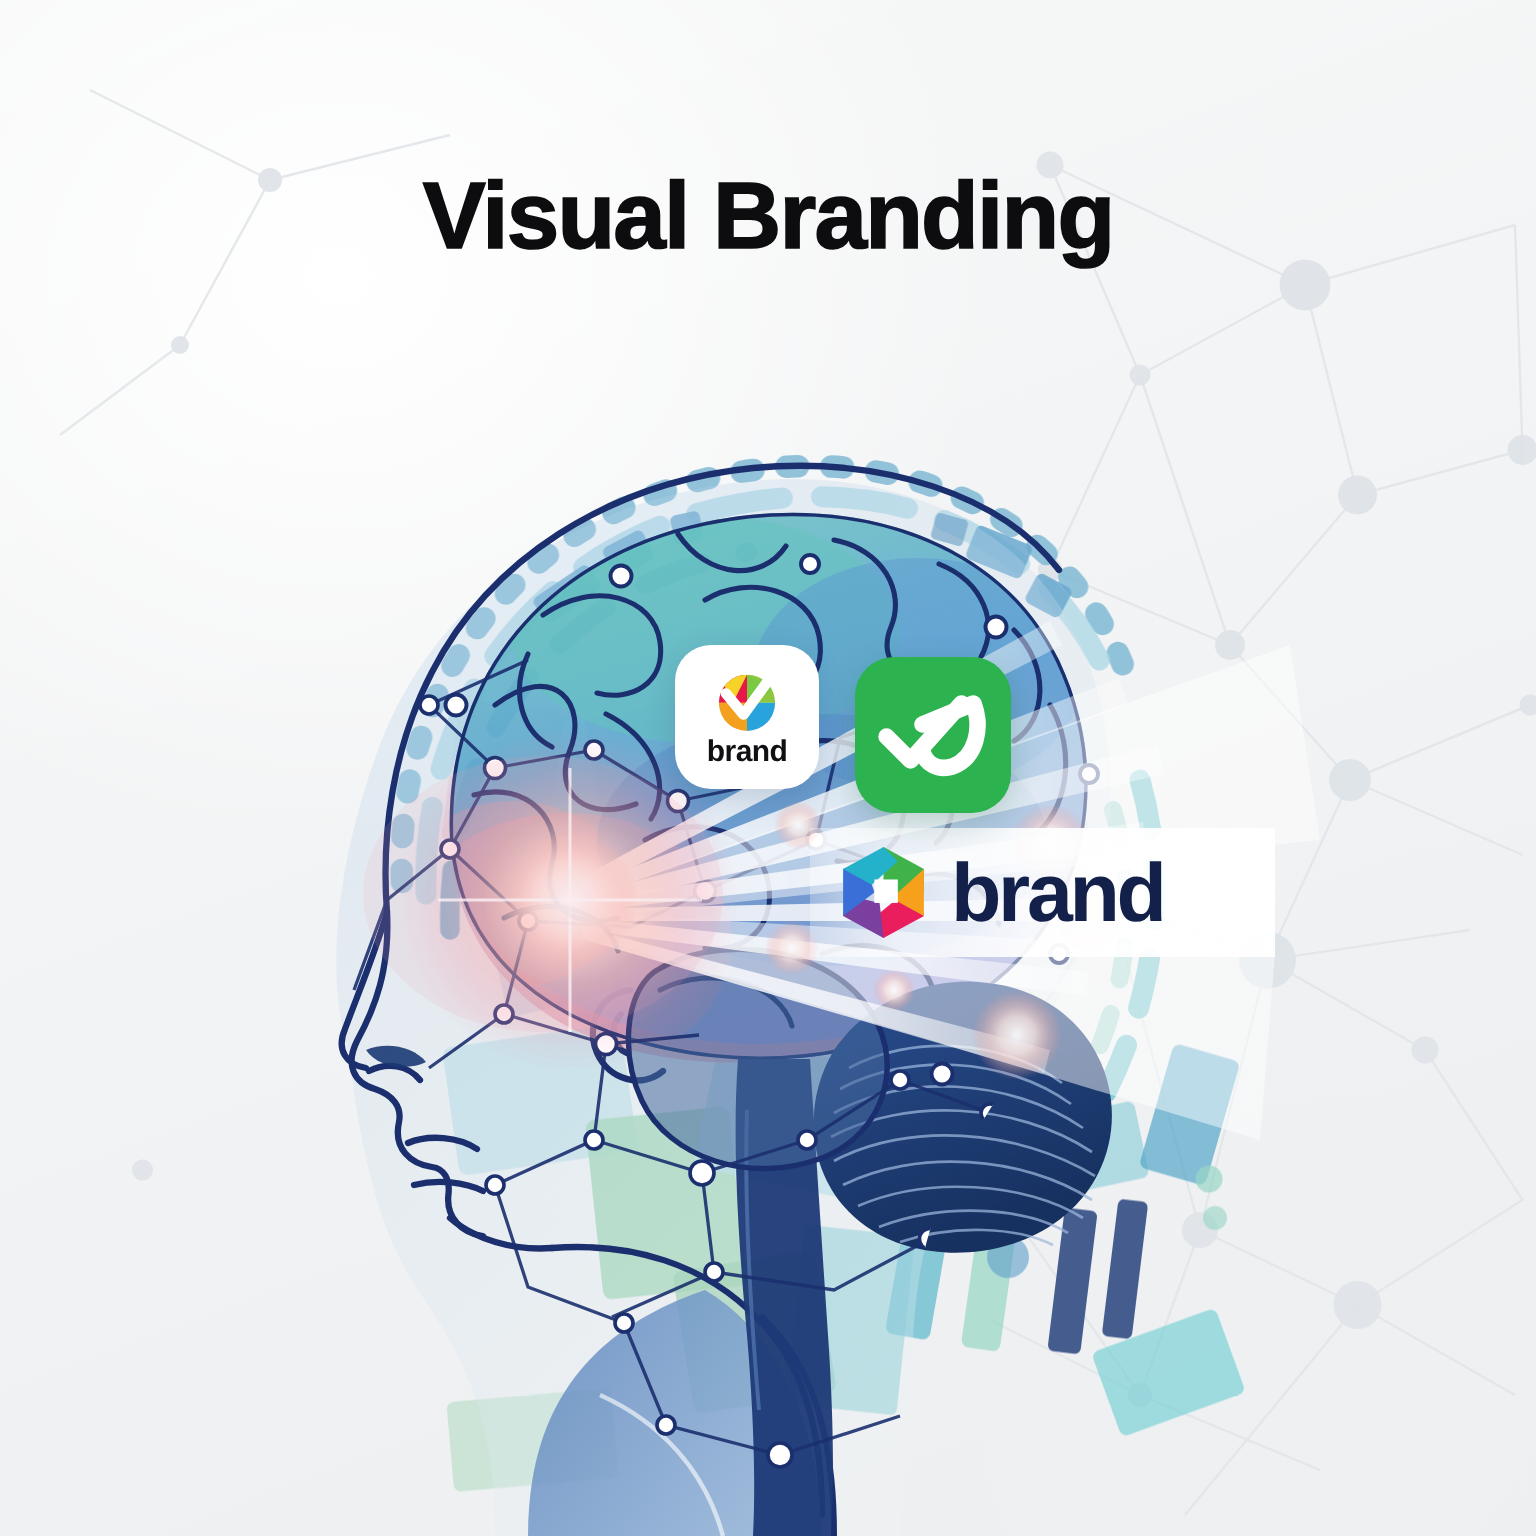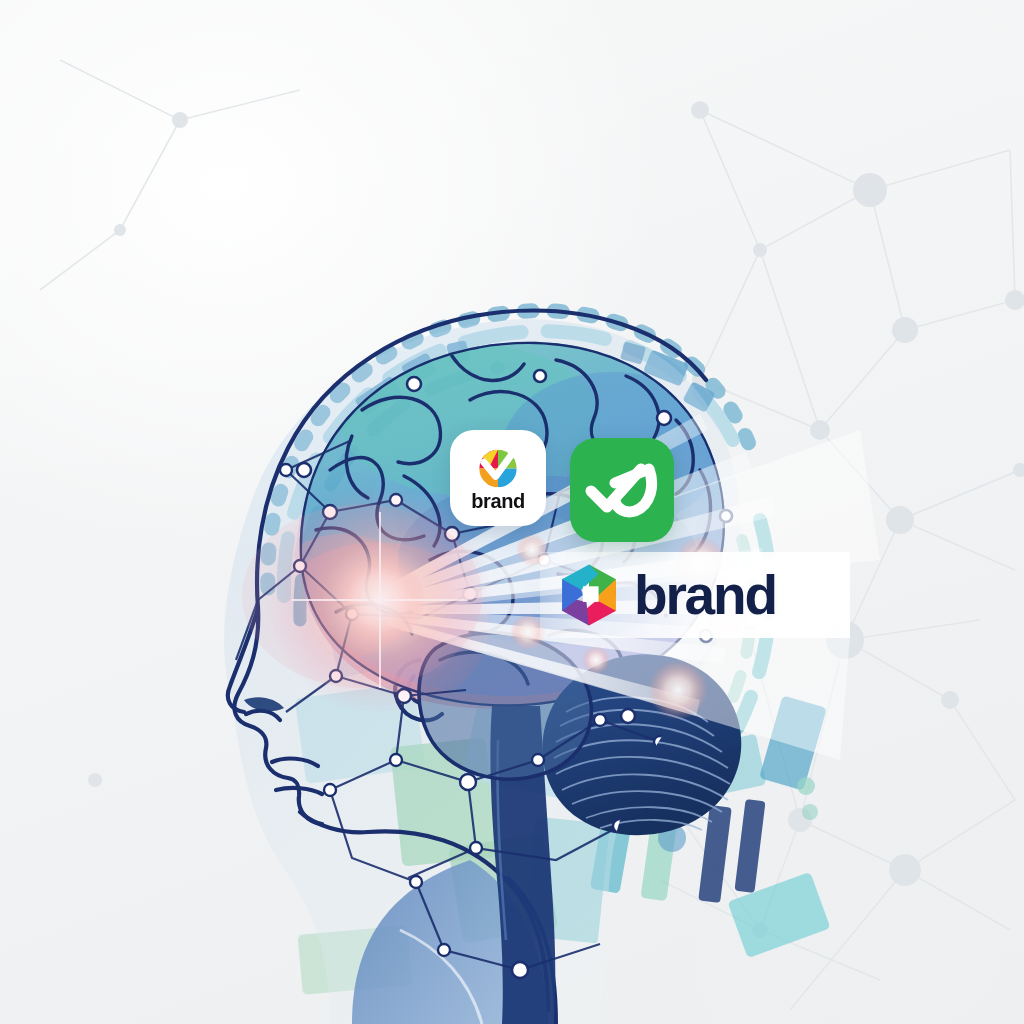--- a/index.html
+++ b/index.html
@@ -443,20 +443,21 @@
       <g stroke="#ffffff" stroke-width="2" opacity=".85">
         <line x1="380" y1="512" x2="380" y2="688"></line>
         <line x1="292" y1="600" x2="468" y2="600"></line>
       </g>
     </g>
 
     <ellipse cx="362" cy="596" rx="120" ry="92" fill="#ef9aa8" opacity=".14"></ellipse>
   </svg>
 
   <div id="title-block">
+    <div id="title-line1">Visual Branding</div>
   </div>
 
   <div class="tile" id="tile-brand-white">
     <svg class="mark" viewBox="0 0 64 56">
       <defs>
           <clipPath id="cPie">
             <circle cx="32" cy="30" r="24"></circle>
           </clipPath>
         </defs>
       <g clip-path="url(#cPie)">

